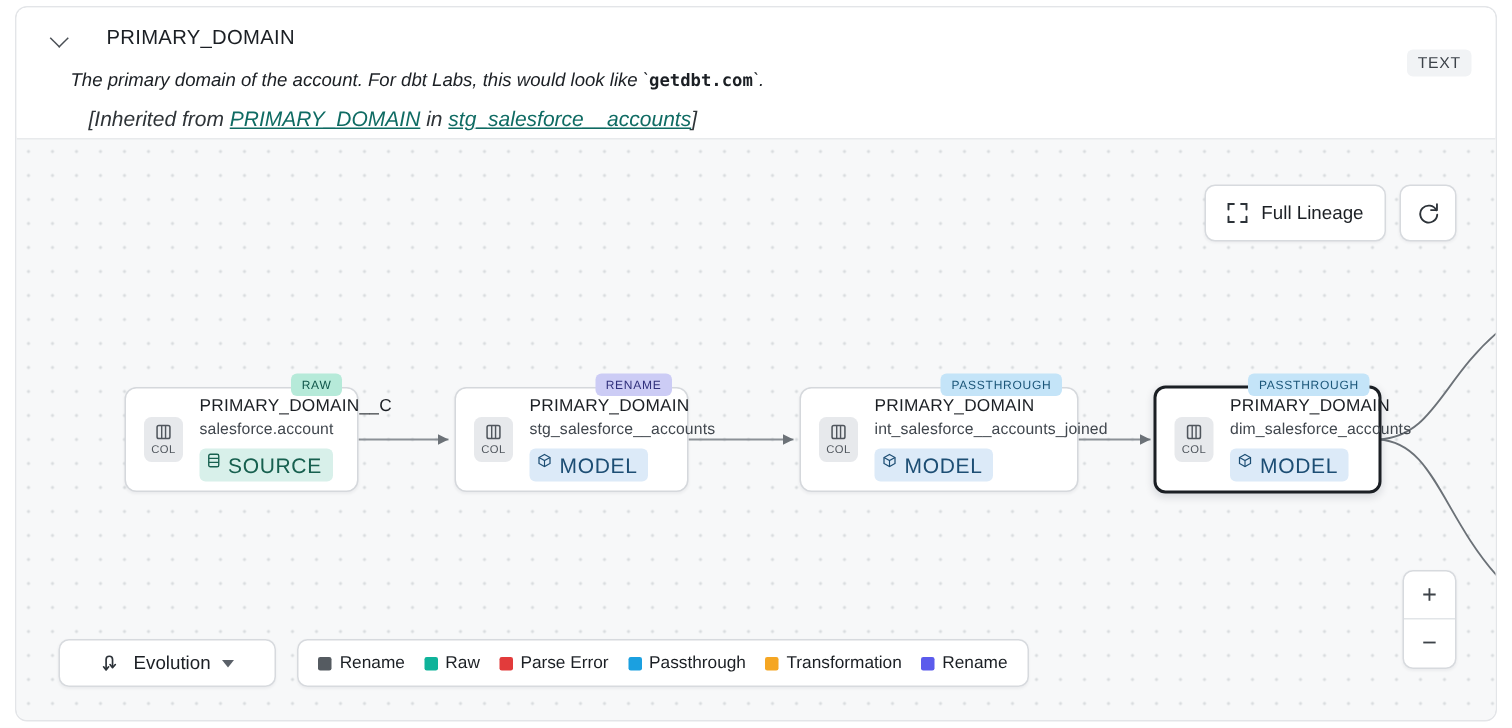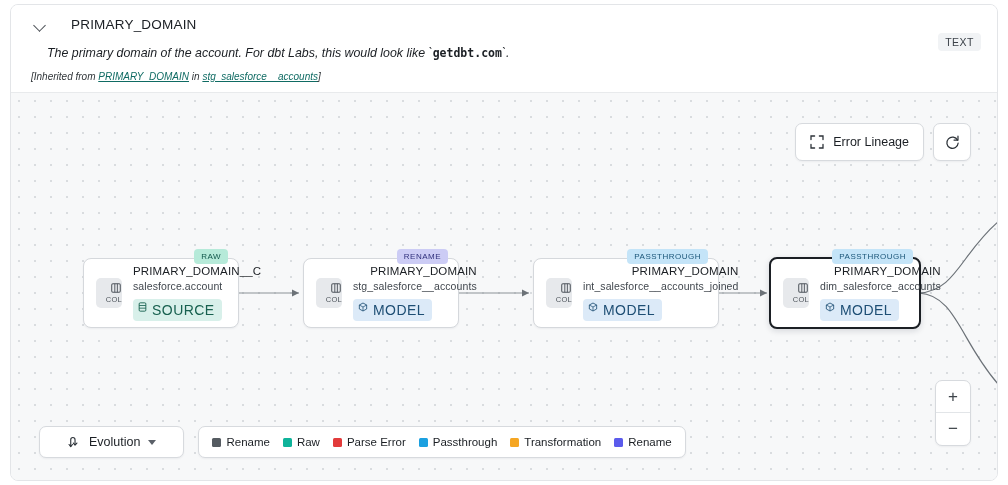--- a/index.html
+++ b/index.html
@@ -45,22 +45,22 @@
   }
   .desc {
     margin-top: 13px; margin-left: 18px;
     font-size: 12.4px; font-style: italic; color: #1b1f24; line-height: 1.35;
   }
   .desc .code {
     font-family: "DejaVu Sans Mono", monospace; font-style: normal;
     font-weight: bold; font-size: 11.5px; margin-top: 40px;
   }
   .inherit {
-    margin-top: 9px; margin-left: 2px;
-    font-size: 10px; font-style: italic; color: #2f3438;
+    margin-top: 9px; margin-left: 30px;
+    font-size: 14px; font-style: italic; color: #2f3438;
   }
   .inherit a { color: #0f6b63; text-decoration: underline; }
 
   
   .canvas {
     position: absolute; left: 0; top: 87px;
     width: 988px; height: 390px;
     background-color: #f7f8f9;
     background-image: radial-gradient(#d9dcdf 1px, transparent 1.1px);
     background-size: 16px 16px;
@@ -77,27 +77,27 @@
     border-radius: 8px;
     display: flex; align-items: center;
     padding: 0 12px;
     box-shadow: 0 1px 2px rgba(16,24,40,.05);
   }
   .node.selected { border: 2px solid #1b1f24; box-shadow: 0 2px 6px rgba(16,24,40,.14); }
 
   .col-badge {
     width: 26px; height: 30px; flex:0 0 auto;
     background: #e7e9ec; border-radius: 5px;
-    display:flex; flex-direction:column; align-items:flex-end; justify-content:center;
+    display:flex; flex-direction:column; align-items:center; justify-content:center;
     gap:1px;
   }
   .col-badge .cb-label { font-size:7.5px; color:#50565d; letter-spacing:.3px; }
 
   .node-body { margin-left: 11px; display:flex; flex-direction:column; gap:3px; }
-  .node-col { font-size: 11.5px; color:#1b1f24; letter-spacing:.15px;text-align:right;}
+  .node-col { font-size: 11.5px; color:#1b1f24; letter-spacing:.15px;}
   .node-table { font-size: 10.5px; color:#41474e; letter-spacing:.1px; }
   .kind-badge {
     margin-top: 4px; align-self: flex-start;
     display:inline-flex; align-items:flex-start; gap:5px;
     font-size: 14px; letter-spacing: .45px;
     padding: 3px 7px 3px 5px; border-radius: 4px;
   }
   .kind-source { background:#d8f0ea; color:#17604f; }
   .kind-model  { background:#dceaf8; color:#1d4e74; }
 
@@ -285,21 +285,21 @@
           <span>MODEL</span>
         </span>
       </div>
     </div>
 
     <div class="top-controls">
       <div class="ctl">
         <svg width="14" height="14" viewBox="0 0 14 14">
           <path d="M1,4.6 L1,1 L4.6,1 M9.4,1 L13,1 L13,4.6 M13,9.4 L13,13 L9.4,13 M4.6,13 L1,13 L1,9.4" fill="none" stroke="#2c3238" stroke-width="1.3" stroke-linecap="round"></path>
         </svg>
-        <span>Error Lineage</span>
+        <span>Full Lineage</span>
       </div>
       <div class="ctl square">
         <svg width="17" height="17" viewBox="0 0 18 18">
           <path d="M14.4,6.6 A6,6 0 1 0 15,9.6" fill="none" stroke="#2c3238" stroke-width="1.3" stroke-linecap="round"></path>
           <path d="M10.6,6.4 L14.8,6.4 L14.8,2.3" fill="none" stroke="#2c3238" stroke-width="1.3" stroke-linecap="round" stroke-linejoin="round"></path>
         </svg>
       </div>
     </div>
 
     <div class="zoom-ctl">

